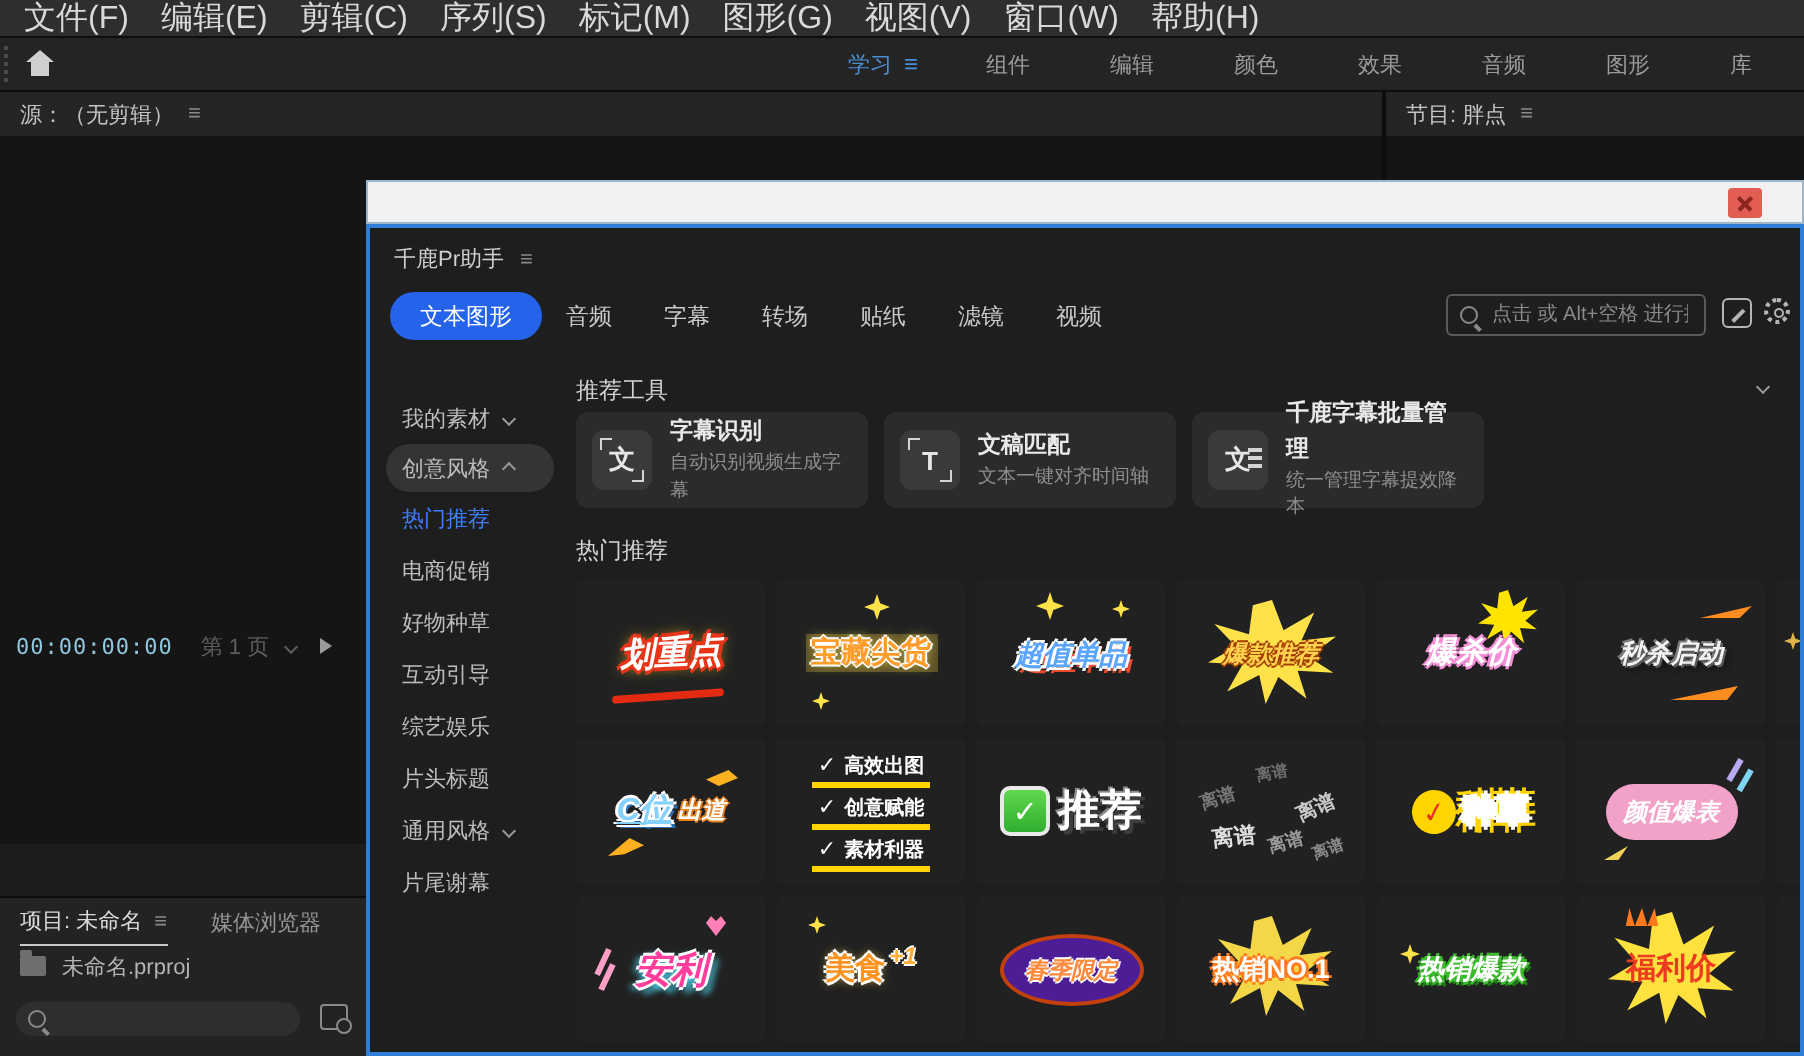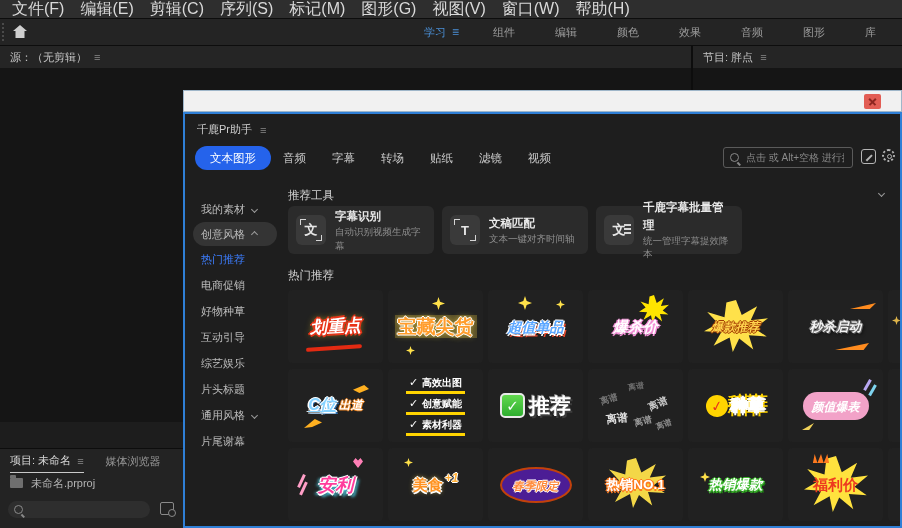--- a/index.html
+++ b/index.html
@@ -91,21 +91,21 @@
   .cdsc{font-size:9.5px;color:#8e8e8e;line-height:1.4;}
   .stk-head{position:absolute;left:3px;top:88px;font-size:11.5px;color:#d2d2d2;}
 
   .grid{position:absolute;left:3px;top:110px;width:615px;display:grid;grid-template-columns:repeat(7,95px);grid-auto-rows:73px;gap:6px 5px;}
   .cell{background:#212121;border-radius:4px;position:relative;overflow:hidden;display:flex;align-items:center;justify-content:center;}
   .stx{position:relative;z-index:2;font-weight:900;line-height:1;}
 
   
   .s1 .stx{font-style:italic;font-size:17px;color:#fff;text-shadow:-2px 0 #e83418,2px 0 #e83418,0 -2px #e83418,0 2px #e83418,-1px -1px #e83418,1px 1px #e83418,0 0 7px #ffc928;transform:rotate(-3deg);}
   .s1::after{content:"";position:absolute;left:18px;bottom:13px;width:56px;height:4px;background:#e32a12;border-radius:2px;transform:rotate(-4deg);}
-  .s2 .stx{font-size:19px;color:#ff9d2c;text-shadow:-1px 0 #fff,1px 0 #fff,0 -1px #fff,0 1px #fff,0 0 6px #ffe14a;background:linear-gradient(rgba(255,214,64,.25),rgba(255,214,64,.25));padding:2px 3px;}
+  .s2 .stx{font-size:15px;color:#ff9d2c;text-shadow:-1px 0 #fff,1px 0 #fff,0 -1px #fff,0 1px #fff,0 0 6px #ffe14a;background:linear-gradient(rgba(255,214,64,.25),rgba(255,214,64,.25));padding:2px 3px;}
   .s2::before{content:"";position:absolute;top:7px;left:44px;width:13px;height:13px;background:#ffe14a;clip-path:polygon(50% 0,62% 36%,100% 50%,62% 64%,50% 100%,38% 64%,0 50%,38% 36%);}
   .s2::after{content:"";position:absolute;bottom:8px;left:18px;width:9px;height:9px;background:#ffe14a;clip-path:polygon(50% 0,62% 36%,100% 50%,62% 64%,50% 100%,38% 64%,0 50%,38% 36%);}
   .s3 .stx{font-style:italic;font-size:14px;color:#5aa6ff;text-shadow:-1.5px 0 #fff,1.5px 0 #fff,0 -1.5px #fff,0 1.5px #fff,2.5px 2.5px #e84b30;}
   .s3::before{content:"";position:absolute;top:6px;left:30px;width:14px;height:14px;background:#ffe14a;clip-path:polygon(50% 0,62% 36%,100% 50%,62% 64%,50% 100%,38% 64%,0 50%,38% 36%);}
   .s3::after{content:"";position:absolute;top:10px;right:18px;width:9px;height:9px;background:#ffe14a;clip-path:polygon(50% 0,62% 36%,100% 50%,62% 64%,50% 100%,38% 64%,0 50%,38% 36%);}
   .s4 .stx{font-style:italic;font-size:12px;color:#ffd34d;text-shadow:-1px 0 #a33c00,1px 0 #a33c00,0 -1px #a33c00,0 1px #a33c00;}
   .burst{position:absolute;background:#ffe14a;clip-path:polygon(50% 0%,59% 29%,83% 12%,73% 39%,100% 35%,79% 55%,98% 70%,70% 68%,77% 95%,55% 74%,45% 100%,40% 72%,15% 88%,27% 62%,0% 60%,22% 45%,5% 23%,32% 33%,35% 5%);}
   .s4 .burst{left:16px;top:10px;width:64px;height:52px;}
   .s5 .stx{font-style:italic;font-size:15px;color:#fff;text-shadow:-1.5px 0 #f48fd8,1.5px 0 #f48fd8,0 -1.5px #f48fd8,0 1.5px #f48fd8;}
   .s5 .burst{right:14px;top:5px;width:30px;height:28px;background:#ffe400;}
@@ -186,20 +186,28 @@
     <span class="wtab">库</span>
   </div>
 </div>
 
 <div class="panel src-panel">
   <div class="panel-head">
     <span>源：（无剪辑）</span>
     <span class="pmenu">≡</span>
   </div>
   <div class="src-body"></div>
+  <div class="src-transport">
+    <span class="tc">00:00:00:00</span>
+    <span class="pagebox">
+      <span>第 1 页</span>
+      <span class="chv"></span>
+    </span>
+    <span class="tri-r"></span>
+  </div>
 </div>
 
 <div class="panel prog-panel">
   <div class="panel-head">
     <span>节目: 胖点</span>
     <span class="pmenu">≡</span>
   </div>
   <div class="prog-body"></div>
 </div>
 
@@ -306,27 +314,27 @@
 
         <div class="cell s1">
             <span class="stx">划重点</span>
           </div>
         <div class="cell s2">
             <span class="stx">宝藏尖货</span>
           </div>
         <div class="cell s3">
             <span class="stx">超值单品</span>
           </div>
+        <div class="cell s4">
+            <span class="burst"></span>
+            <span class="stx">爆款推荐</span>
+          </div>
         <div class="cell s5">
             <span class="burst"></span>
             <span class="stx">爆杀价</span>
-          </div>
-        <div class="cell s4">
-            <span class="burst"></span>
-            <span class="stx">爆款推荐</span>
           </div>
         <div class="cell s6">
             <span class="stx">秒杀启动</span>
           </div>
         <div class="cell c7a"></div>
 
         <div class="cell s7">
             <span class="p1">C位</span>
             <span class="p2">出道</span>
           </div>

